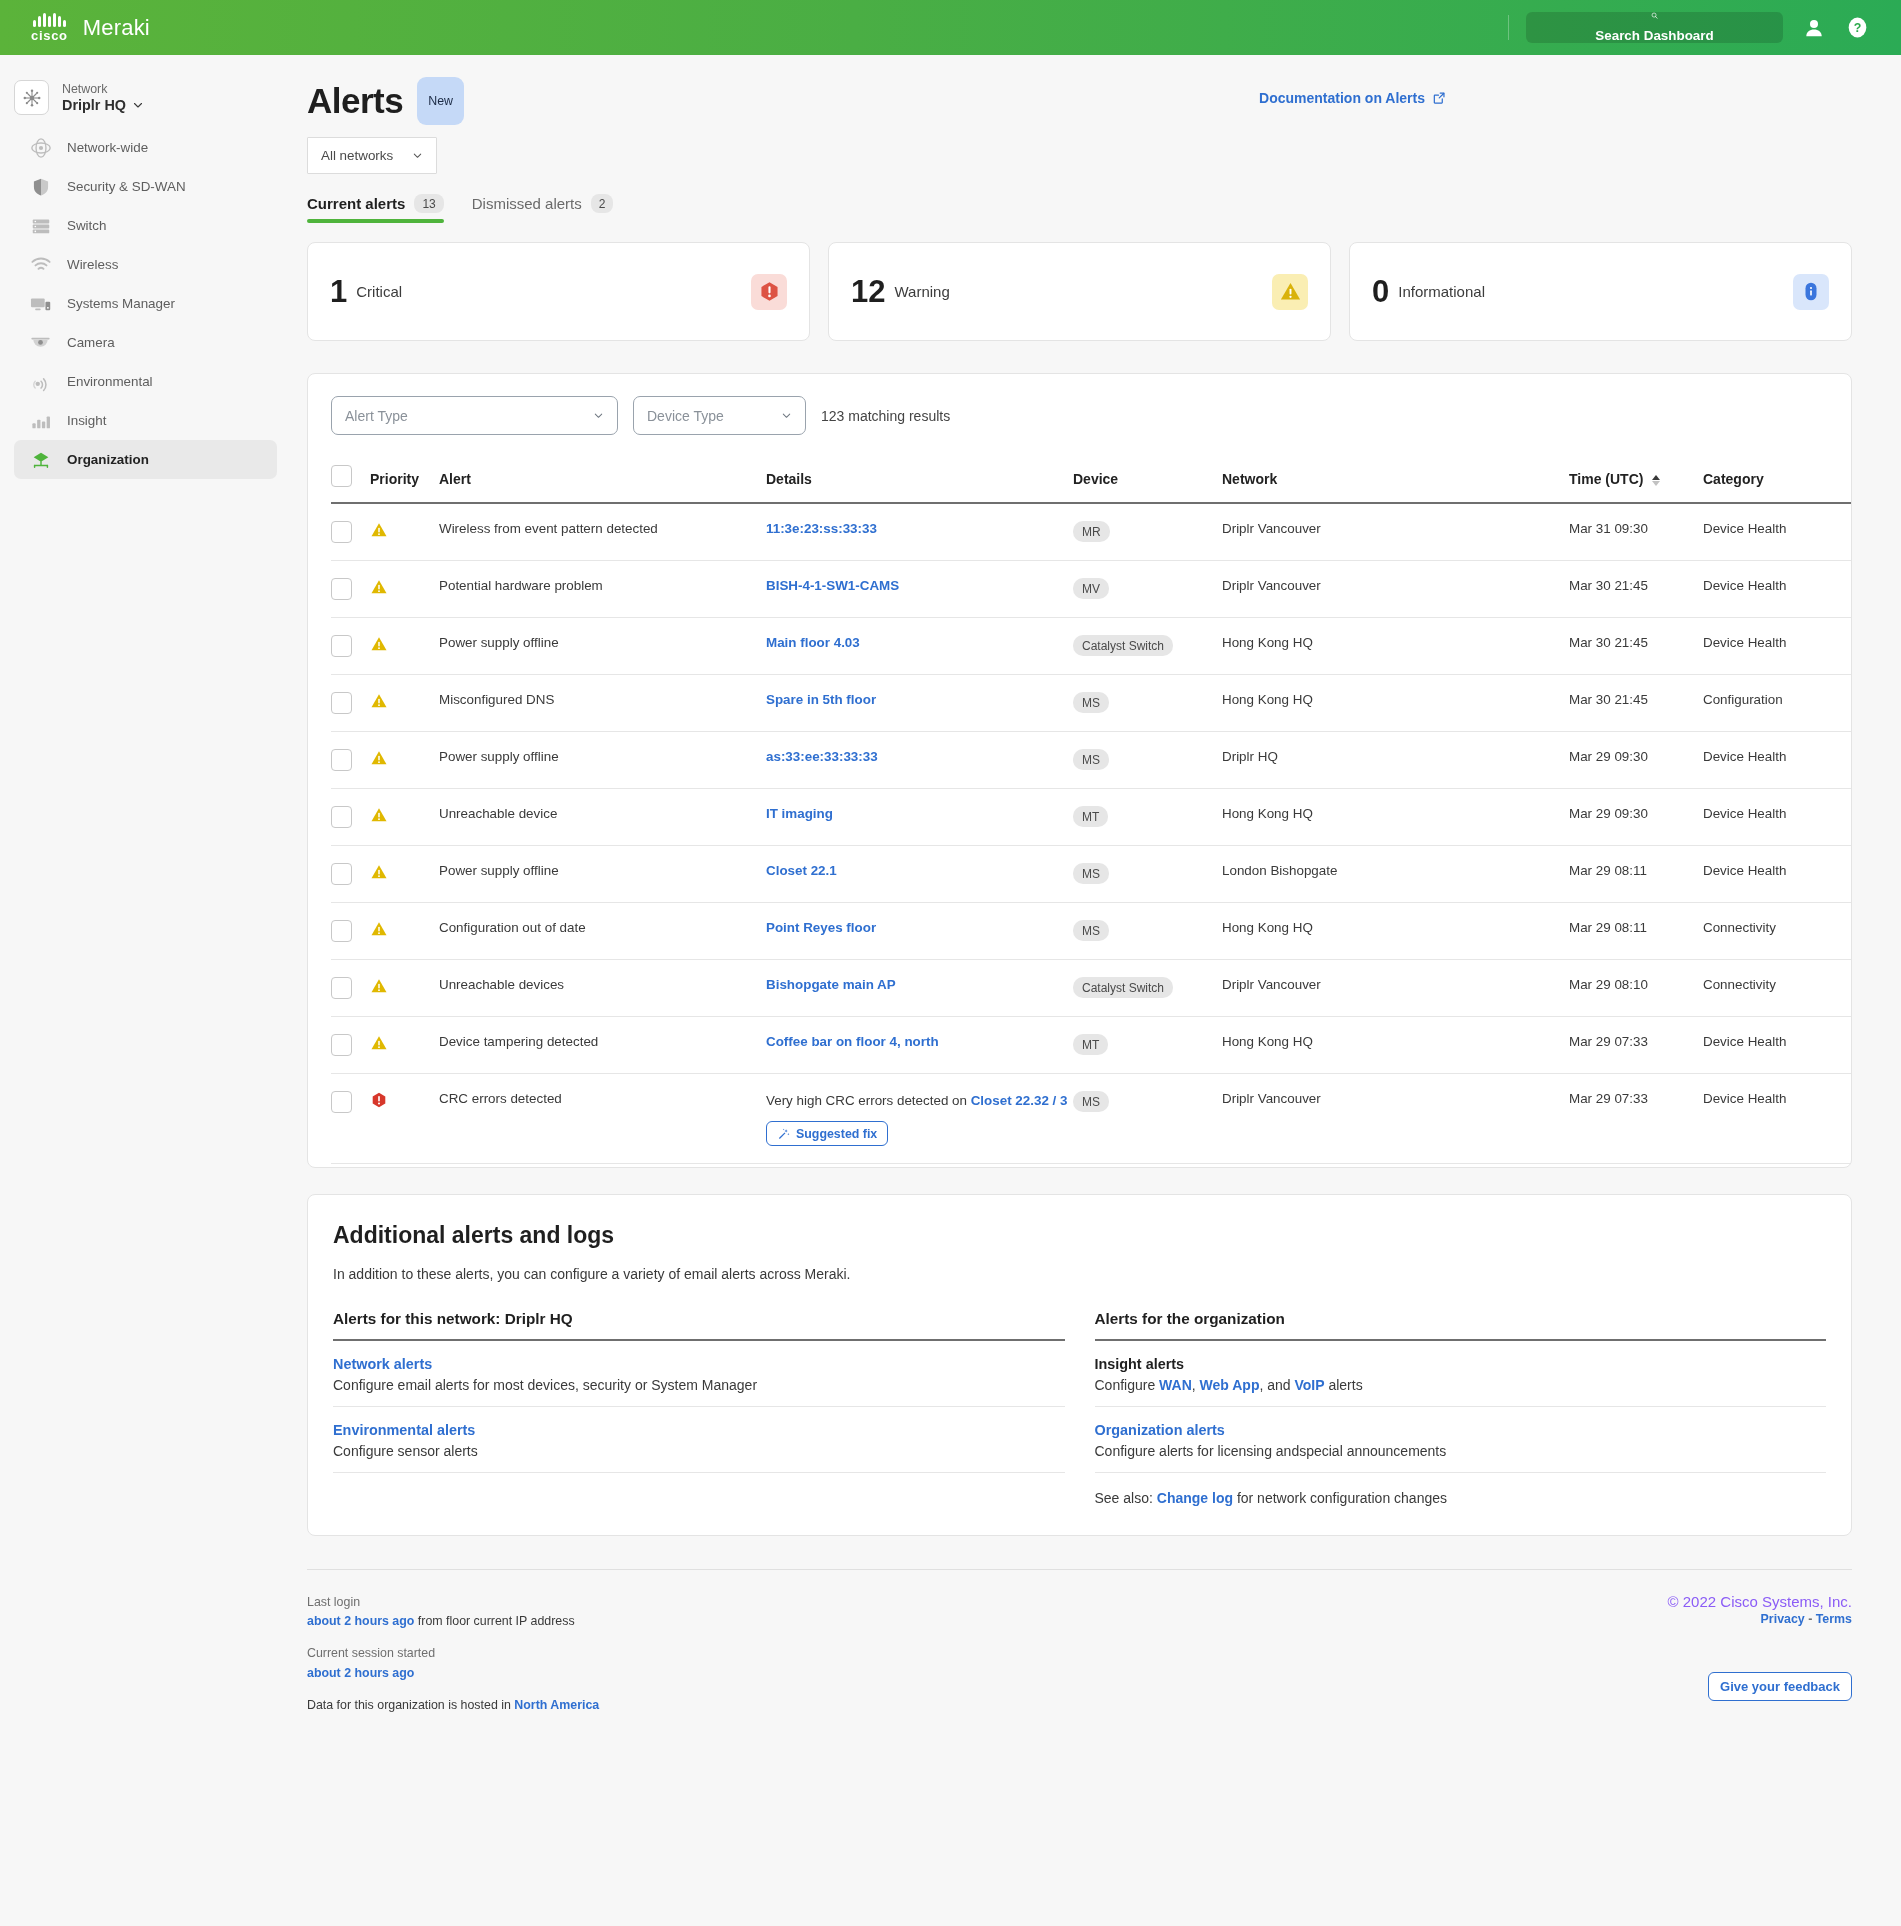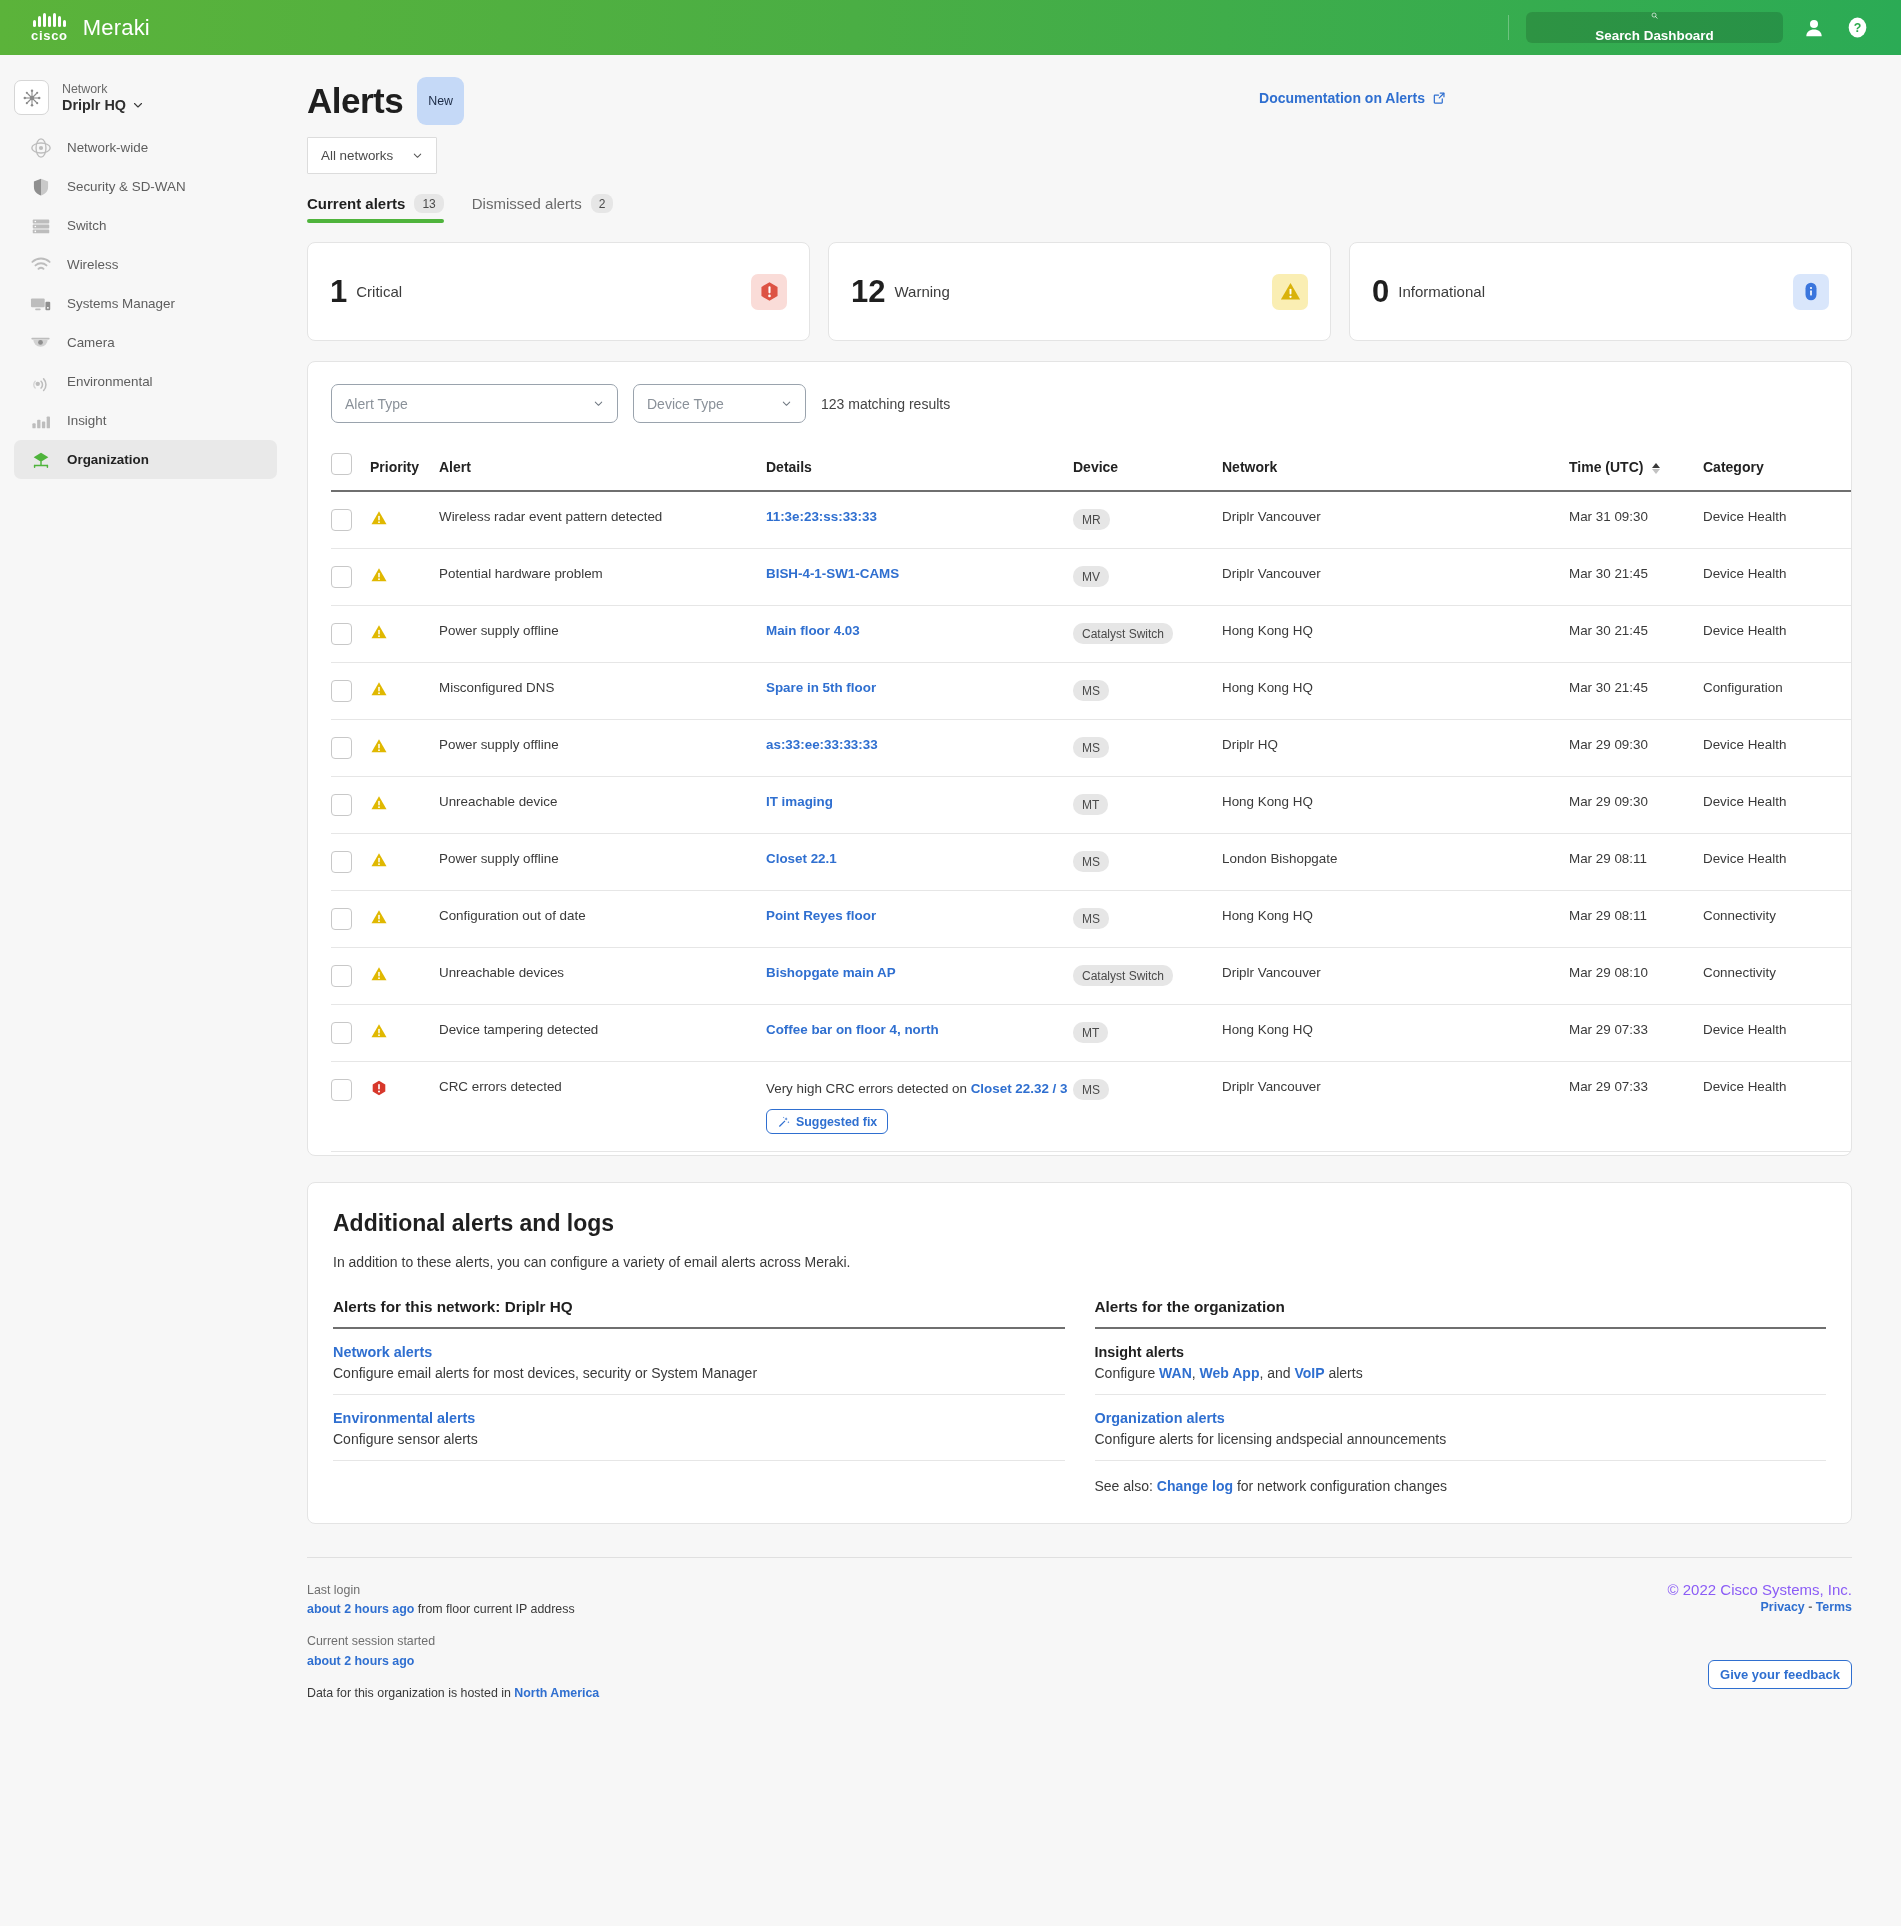--- a/index.html
+++ b/index.html
@@ -89,21 +89,21 @@
   .stat-card {
     flex: 1; height: 99px; background: #fff; border: 1px solid #e4e4e4; border-radius: 8px;
     display: flex; align-items: center; padding: 0 22px;
   }
   .stat-num { font-size: 31px; font-weight: 700; color: #1f1f1f; line-height: 1; }
   .stat-lbl { font-size: 15px; color: #3c3c3c; margin-left: 9px; }
   .stat-badge { margin-left: auto; width: 36px; height: 36px; border-radius: 7px; display:flex; align-items:center; justify-content:center; }
 
   
   .table-card {
-    margin-top: 20px; background: #fff; border: 1px solid #e4e4e4; border-radius: 8px;
+    margin-top: 32px; background: #fff; border: 1px solid #e4e4e4; border-radius: 8px;
     padding: 22px 23px 0 23px; height: 795px; overflow: hidden;
   }
   .filters { display: flex; align-items: center; gap: 15px; }
   .select {
     border: 1px solid #9aa3ad; border-radius: 7px; height: 39px;
     display: flex; align-items: center; justify-content: space-between; padding: 0 13px;
     font-size: 14px; color: #8a9199; background: #fff;
   }
   .select.alert-type { width: 287px; }
   .select.device-type { width: 173px; }
@@ -489,21 +489,21 @@
         <tbody>
             <tr>
               <td>
                 <span class="chk"></span>
               </td>
               <td><svg width="18" height="18" viewBox="0 0 24 24">
                   <path d="M12 3 L22 20.4 H2 Z" fill="#e0b800"></path>
                   <rect x="11" y="9" width="2" height="6.2" rx="1" fill="#fff"></rect>
                   <circle cx="12" cy="17.6" r="1.2" fill="#fff"></circle>
                 </svg></td>
-              <td>Wireless radar event pattern detected</td>
+              <td>Wireless from event pattern detected</td>
               <td><a class="dlink">11:3e:23:ss:33:33</a></td>
               <td><span class="tag">MR</span></td>
               <td>Driplr Vancouver</td>
               <td>Mar 31 09:30</td>
               <td>Device Health</td>
             </tr>
             <tr>
               <td>
                 <span class="chk"></span>
               </td>

